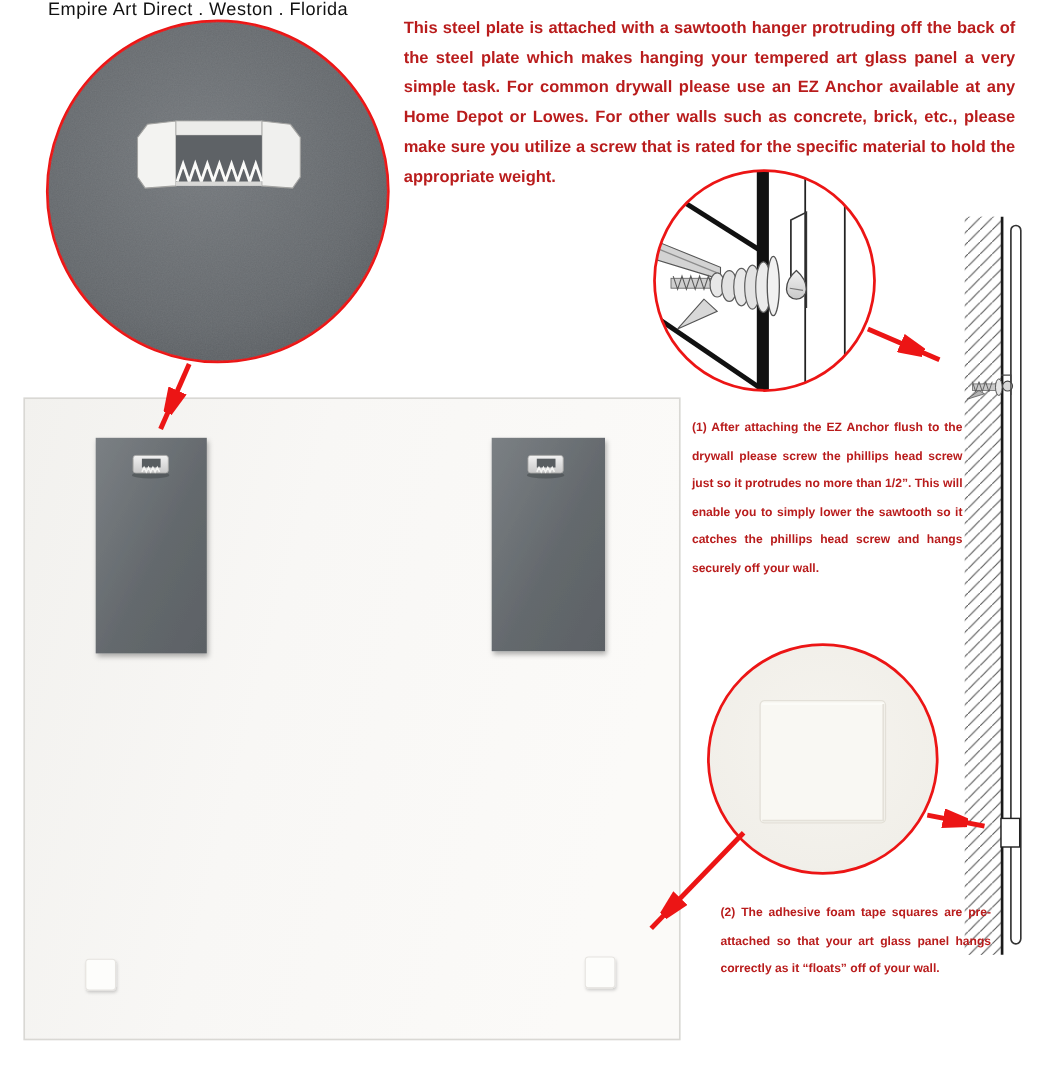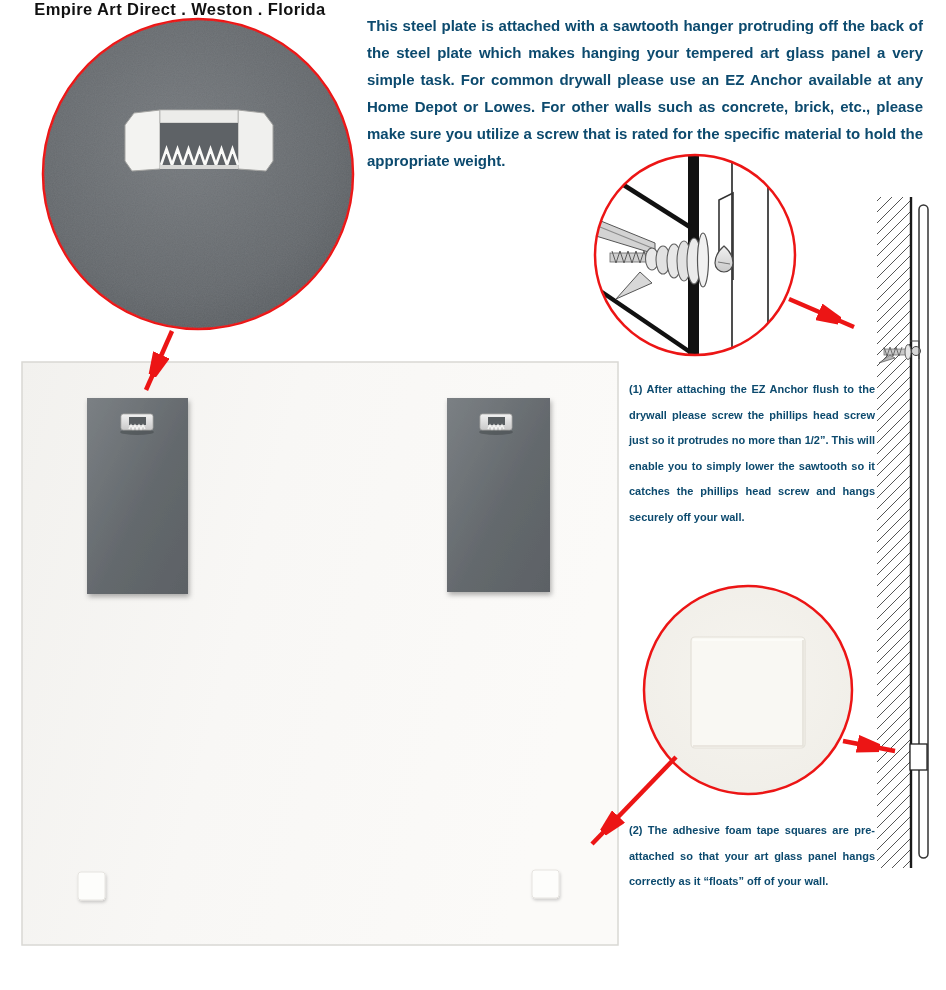--- a/index.html
+++ b/index.html
@@ -1,25 +1,25 @@
 <!DOCTYPE html>
 <html><head>
 <meta charset="utf-8">
 <style>
   html,body{margin:0;padding:0;background:#fff;}
   .page{position:relative;width:946px;height:990px;background:#ffffff;overflow:hidden;
         font-family:"Liberation Sans","DejaVu Sans",sans-serif;}
   .gfx{position:absolute;left:0;top:0;width:946px;height:990px;}
-  .txt{position:absolute;color:#0c4a6e;font-weight:bold;text-align:justify;}
+  .txt{position:absolute;color:#b91c1c;font-weight:bold;text-align:justify;}
   .intro{left:367px;top:12px;width:556px;font-size:15px;line-height:27px;}
   .step{width:246px;font-size:11px;line-height:25.5px;}
   .step1{left:629px;top:377px;}
-  .step2{left:629px;top:818px;}
+  .step2{left:655px;top:818px;}
   .footer{left:310px;top:951px;width:360px;text-align:center;font-size:16.5px;
-          letter-spacing:.4px;font-weight:bold;color:#111;}
+          letter-spacing:.4px;font-weight:normal;color:#111;}
 </style>
 </head>
 <body>
 
 <div class="page">
 
   <svg class="gfx" viewBox="0 0 946 990">
     <defs>
       <radialGradient id="bigCircleGrad" cx="45%" cy="40%" r="70%">
         <stop offset="0%" stop-color="#75797d"></stop>

